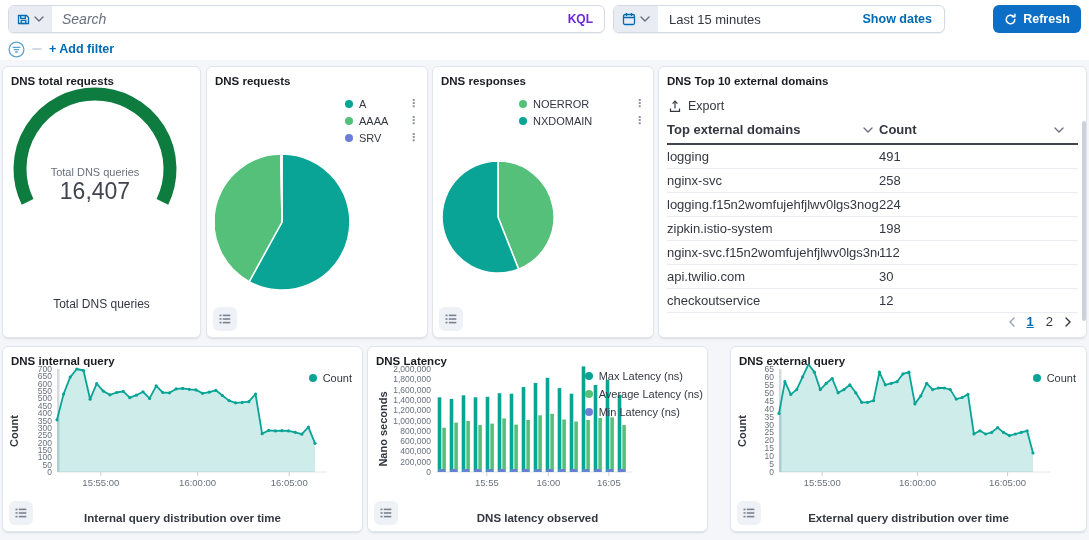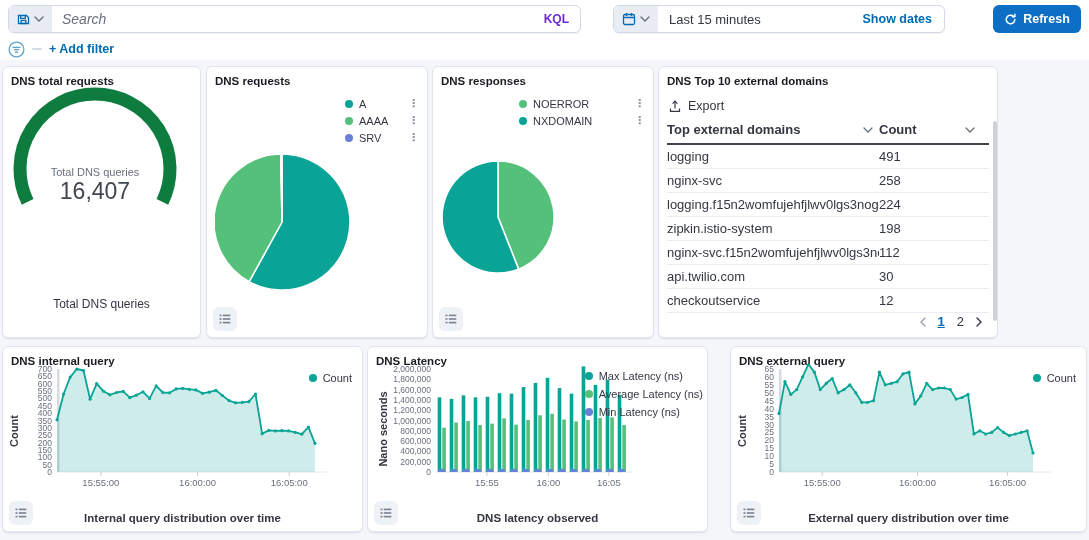--- a/index.html
+++ b/index.html
@@ -10,39 +10,39 @@
   }
   
   .topbar { display:flex; align-items:center; gap:8px; padding:4px 8px 0 8px; height:34px; }
   .search-group { flex:1; display:flex; align-items:stretch; height:28px; border:1px solid #d3dae6;
     border-radius:6px; background:#fff; overflow:hidden; box-shadow:0 1px 1px rgba(152,162,179,.15); }
   .prepend { display:flex; align-items:center; gap:4px; background:#e9edf3; padding:0 8px; }
   .search-input { border:none; outline:none; flex:1; font-size:14px; padding:0 10px; color:#a16207; background:transparent;font-style:italic; }
   .search-input::placeholder { color:#69707d; }
   .kql { align-self:center; font-size:12px; font-weight:700; color:#6d28d9; padding:0 11px; cursor:pointer; }
   .time-group { width:332px; display:flex; align-items:stretch; height:28px; border:1px solid #d3dae6;
-    border-radius:6px; overflow:hidden; background:#fff; box-shadow:0 1px 1px rgba(152,162,179,.15);margin-left:24px; }
+    border-radius:6px; overflow:hidden; background:#fff; box-shadow:0 1px 1px rgba(152,162,179,.15); }
   .time-text { flex:1; font-size:13px; display:flex; align-items:center; padding-left:11px; color:#343741; }
   .show-dates { font-size:12.5px; font-weight:700; color:#006bb4; display:flex; align-items:center; padding-right:12px; cursor:pointer; }
   .refresh-btn { width:88px; height:28px; border-radius:6px; background:#0c6ec4; color:#fff; font-weight:700;
     font-size:12.5px; display:flex; align-items:center; justify-content:center; gap:6px; border:none; cursor:pointer;
     font-family:inherit;margin-left:40px; }
   
   .filterbar { display:flex; align-items:center; gap:7px; padding:6px 8px 0 8px; height:24px; }
   .dash { width:10px; height:2px; background:#d3dae6; border-radius:1px; }
   .add-filter { font-size:12.5px; font-weight:700; color:#006bb4; cursor:pointer; }
   
   .dashboard { position:absolute; top:60px; left:0; right:0; bottom:0; background:#f4f6f9; }
   .panel { position:absolute; background:#fff; border:1px solid #e0e4ec; border-radius:6px;
     box-shadow:0 2px 2px -1px rgba(152,162,179,.3); padding:8px; }
   .panel-title { font-size:11.5px; font-weight:700; color:#1a1c21; }
   #p-gauge  { left:2px;   top:6px;   width:199px; height:272px; }
   #p-req    { left:206px; top:6px;   width:222px; height:272px; }
   #p-resp   { left:432px; top:6px;   width:222px; height:272px; }
-  #p-table  { left:658px; top:6px;   width:340px; height:272px; }
+  #p-table  { left:658px; top:6px;   width:429px; height:272px; }
   #p-int    { left:2px;   top:286px; width:361px; height:186px; }
   #p-lat    { left:367px; top:286px; width:341px; height:186px; }
   #p-ext    { left:730px; top:286px; width:357px; height:186px; }
   
   .gauge-bottom-label { position:absolute; bottom:26px; left:0; width:100%; text-align:center; font-size:12px; color:#343741; }
   
   .pie-legend { position:absolute; top:28px; right:8px; }
   .pl-row { display:flex; align-items:center; height:17px; }
   .dot { width:8px; height:8px; border-radius:50%; flex:0 0 auto; }
   .pl-label { font-size:11px; color:#343741; margin-left:6px; }

